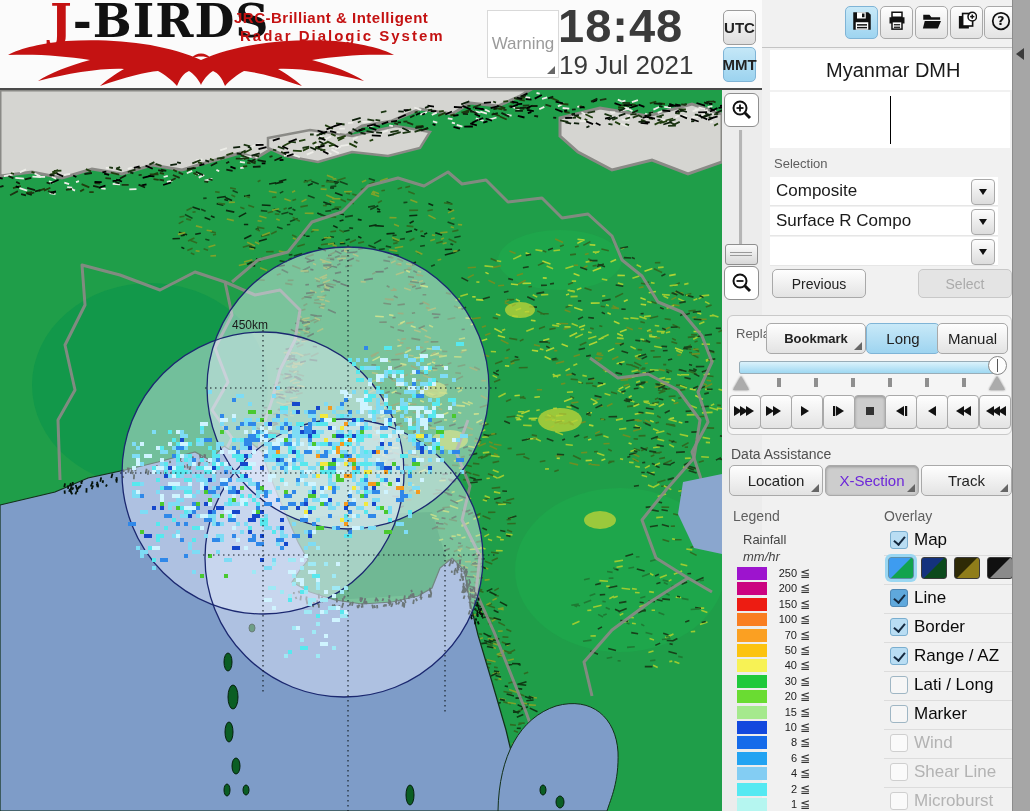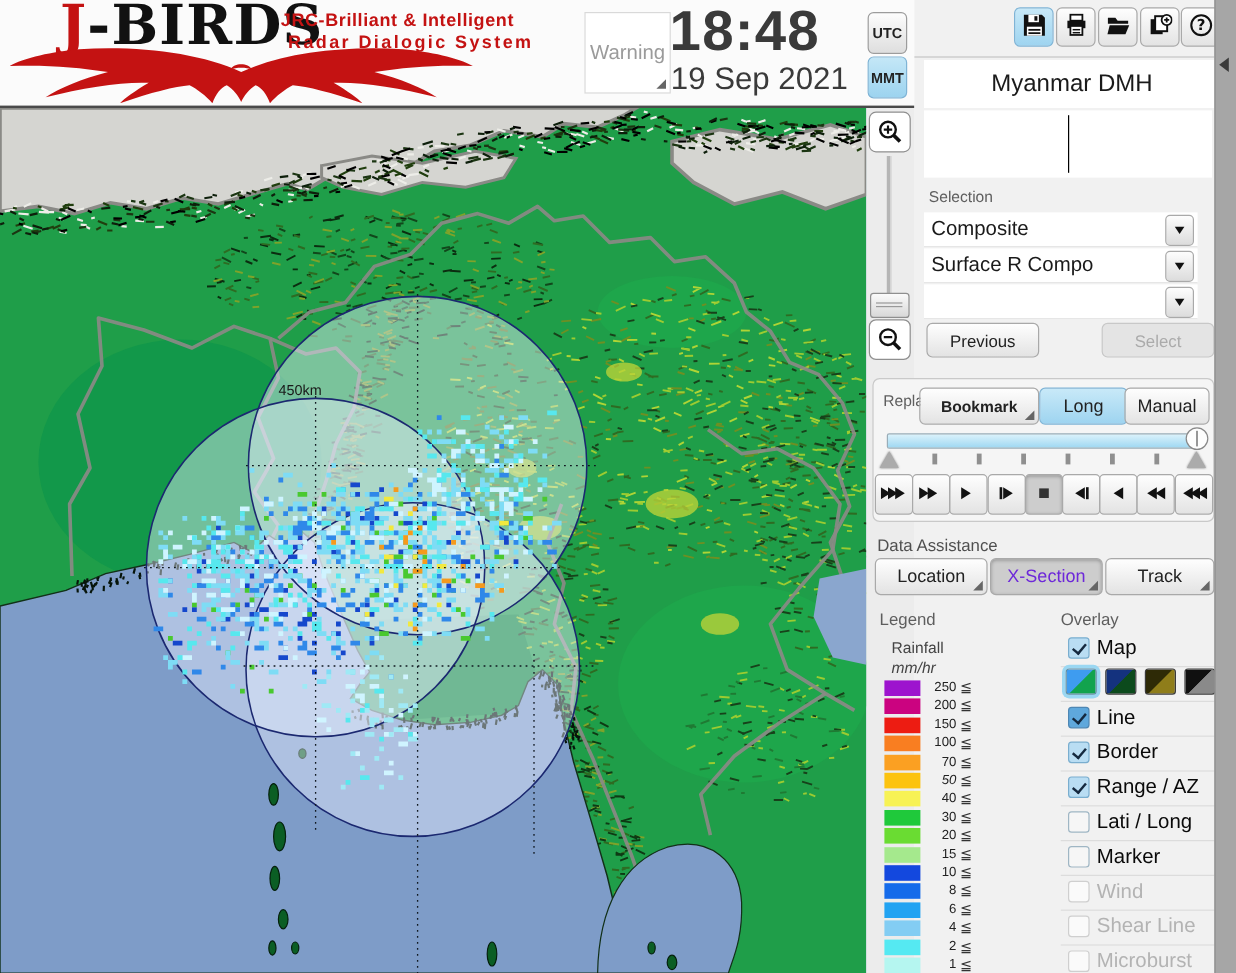--- a/index.html
+++ b/index.html
@@ -14,21 +14,21 @@
   .tagline{color:#C41212;font-weight:bold;font-size:15px;letter-spacing:.5px;}
   #tag1{left:234px;top:9px;} #tag2{left:240px;top:27px;letter-spacing:2px;}
   #eagle{left:6px;top:34px;}
   #warning-btn{left:487px;top:10px;width:70px;height:66px;background:#fff;border:1px solid #D9D9D9;
                color:#9B9B9B;font-size:17px;display:flex;align-items:center;justify-content:center;}
   .fold:after{content:"";position:absolute;right:3px;bottom:3px;border-style:solid;
               border-width:0 0 8px 8px;border-color:transparent transparent #666 transparent;}
   #clock-time{left:558px;top:-2px;font-size:47px;font-weight:600;color:#3A3A3A;letter-spacing:1px;}
   #clock-date{left:559px;top:50px;font-size:26px;color:#3A3A3A;}
   .tz-btn{left:723px;width:31px;height:33px;border:1px solid #9C9C9C;border-radius:5px;
-          font-size:12px;font-weight:bold;display:flex;align-items:center;justify-content:center;
+          font-size:15px;font-weight:bold;display:flex;align-items:center;justify-content:center;
           background:linear-gradient(#FDFDFD,#DEDEDE);}
   #utc-btn{top:10px;} #mmt-btn{top:47px;background:linear-gradient(#C4E7F7,#9CD3EF);border-color:#7FB4D6;}
   
   .btn{background:linear-gradient(#FEFEFE,#E3E3E3);border:1px solid #A9A9A9;border-radius:5px;
        display:flex;align-items:center;justify-content:center;font-size:14px;color:#222;cursor:default;}
   .btn.active{background:linear-gradient(#C8E9F8,#9ED4F0);border-color:#7FB4D6;}
   .btn.pressed{background:#CDCDCD;box-shadow:inset 0 1px 3px rgba(0,0,0,.28);color:#6d28d9;}
   .btn.disabled{background:#E4E4E4;color:#ABABAB;border-color:#C8C8C8;}
   
   #right-bg{left:762px;top:0;width:250px;height:811px;background:#F1F1F1;}
@@ -182,21 +182,21 @@
     <div id="tag1" class="abs tagline">JRC-Brilliant &amp; Intelligent</div>
     <div id="tag2" class="abs tagline">Radar  Dialogic  System</div>
     <svg id="eagle" class="abs" width="390" height="52" viewBox="0 0 390 52">
       <path fill="#C41212" d="M195,26 C160,10 110,4 60,7 C38,9 14,14 2,21 C34,20 58,22 84,26 C62,32 44,39 32,47 C64,39 96,34 118,35 C106,42 98,48 94,52 C120,43 140,38 152,37 C158,40 166,46 171,52 C174,44 178,39 183,37 C188,40 193,46 195,51 C197,46 202,40 207,37 C212,39 216,44 219,52 C224,46 232,40 238,37 C250,38 270,43 296,52 C292,48 284,42 272,35 C294,34 326,39 358,47 C346,39 328,32 306,26 C332,22 356,20 388,21 C376,14 352,9 330,7 C280,4 230,10 195,26 Z"></path>
       <path fill="#C41212" d="M186,24 C189,18 201,18 204,24 C199,22 191,22 186,24 Z"></path>
     </svg>
     <div id="warning-btn" class="abs fold">
         <span>Warning</span>
       </div>
     <div id="clock-time" class="abs">18:48</div>
-    <div id="clock-date" class="abs">19 Sep 2021</div>
+    <div id="clock-date" class="abs">19 Jul 2021</div>
   </div>
   <div id="utc-btn" class="abs tz-btn">UTC</div>
   <div id="mmt-btn" class="abs tz-btn">MMT</div>
 
   <div id="right-bg" class="abs"></div>
   <div id="zoom-col" class="abs"></div>
   <div id="toolbar">
       <div class="abs btn tb-btn active" style="left: 845px;">
         <span><svg width="20" height="20" viewBox="0 0 16 16">
             <path fill="#111" d="M1,1 h12 l2,2 v12 h-14 z"></path>
@@ -371,21 +371,21 @@
       <div class="abs leg-row" style="top: 612.2px;">
         <span class="leg-swatch" style="background:#F97E21"></span>
         <span class="leg-val">100</span>
         <span class="leg-le">≦</span>
       </div>
       <div class="abs leg-row" style="top: 627.6px;">
         <span class="leg-swatch" style="background:#FBA022"></span>
         <span class="leg-val">70</span>
         <span class="leg-le">≦</span>
       </div>
-      <div class="abs leg-row" style="top: 643px; font-style: italic;">
+      <div class="abs leg-row" style="top: 643px;">
         <span class="leg-swatch" style="background:#FCC30F"></span>
         <span class="leg-val">50</span>
         <span class="leg-le">≦</span>
       </div>
       <div class="abs leg-row" style="top: 658.4px;">
         <span class="leg-swatch" style="background:#F7F255"></span>
         <span class="leg-val">40</span>
         <span class="leg-le">≦</span>
       </div>
       <div class="abs leg-row" style="top: 673.8px;">

